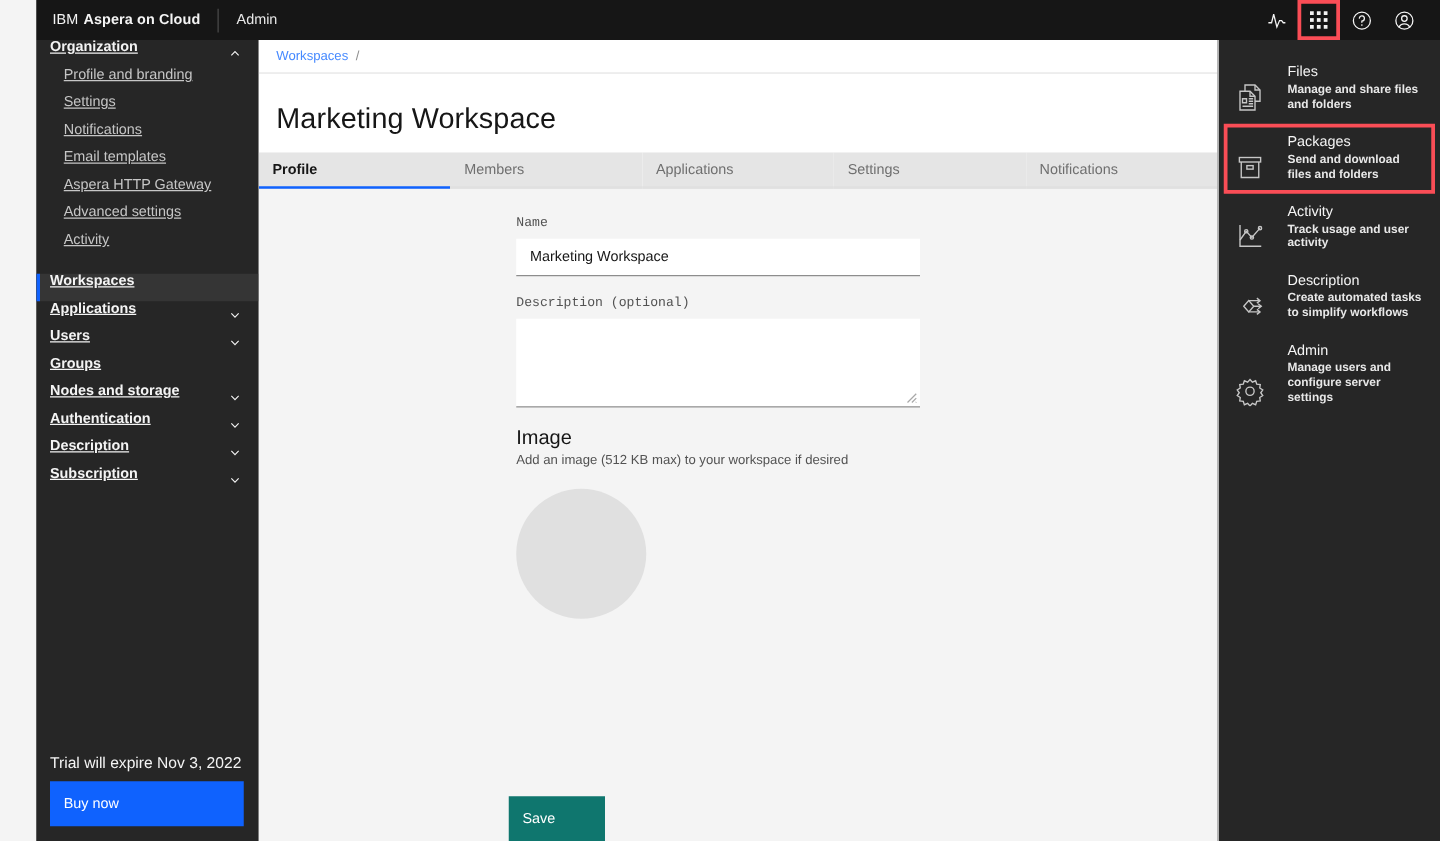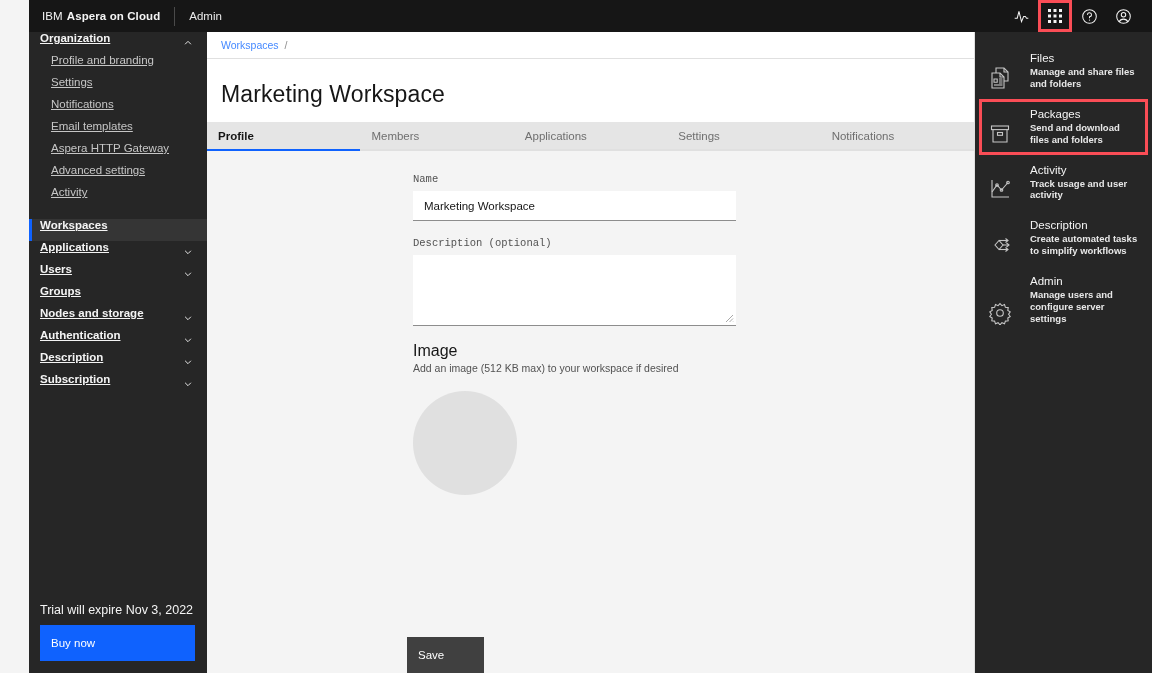--- a/index.html
+++ b/index.html
@@ -117,21 +117,21 @@
     margin-top: 18px; width: 90px; height: 42px; background: transparent;
     border: 1px solid #4589ff; color: #4589ff; font-family: inherit; font-size: 11.5px;
     text-align: left; padding-left: 11px; cursor: pointer;
   }
   .avatar-circle {
     margin-top: 17px; width: 104px; height: 104px; border-radius: 50%; background: #e0e0e0;
   }
 
   .save-btn {
     position: absolute; left: 200px; bottom: 0px; width: 77px; height: 36px;
-    background: #404040; border: none; color: #ffffff; font-family: inherit; font-size: 11.5px;
+    background: #0f766e; border: none; color: #ffffff; font-family: inherit; font-size: 11.5px;
     text-align: left; padding-left: 11px; cursor: pointer;
   }
 
   
   .app-panel {
     width: 178px; flex: 0 0 178px; background: #262626; border-left: 1px solid #e0e0e0;
     padding-top: 11px; overflow: hidden; position: relative;
   }
   .app-entry {
     display: flex; align-items: flex-end; gap: 18px; padding: 9px 12px 9px 13px;

